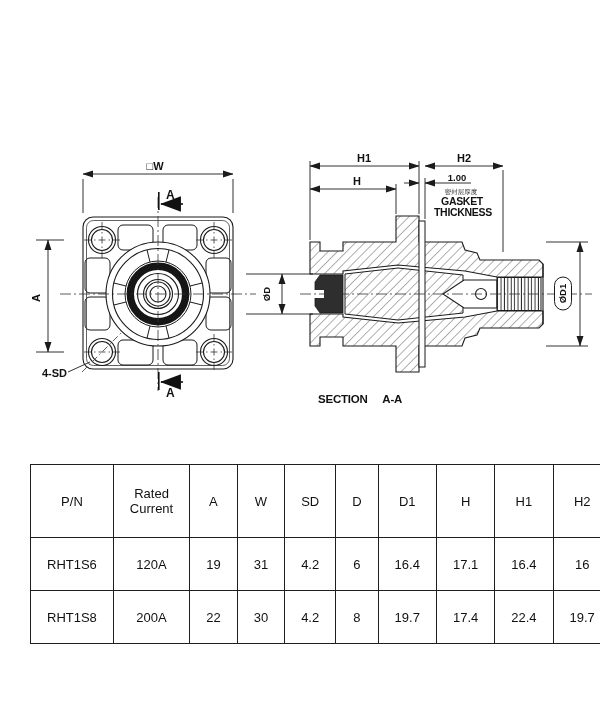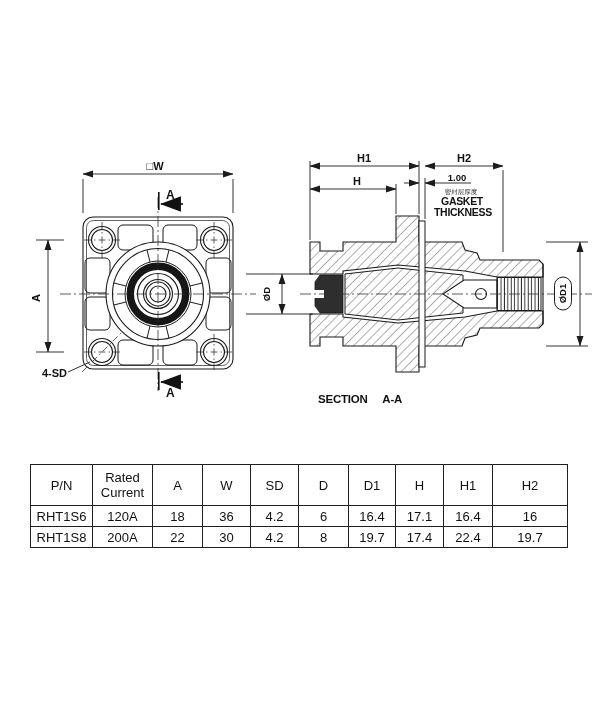--- a/index.html
+++ b/index.html
@@ -8,21 +8,21 @@
   svg text{font-family:"Liberation Sans","DejaVu Sans",sans-serif;fill:#111;}
   .dimlbl{font-size:11px;font-weight:bold;}
   .dimsm{font-size:9.5px;font-weight:bold;}
   .cnlbl{font-size:6.5px;}
   .gasket{font-size:10.5px;font-weight:bold;letter-spacing:-0.3px;}
   .seclbl{font-size:12px;font-weight:bold;}
   .caption{font-size:11.5px;font-weight:bold;letter-spacing:-0.2px;}
   .rot{font-size:9.5px;font-weight:bold;}
   #spec-table{position:absolute;left:30px;top:464px;border-collapse:collapse;table-layout:fixed;}
   #spec-table td,#spec-table th{border:1.4px solid #1f1f1f;text-align:center;vertical-align:middle;
-      font-size:13px;font-weight:normal;color:#111;padding:0;line-height:15px;background:#fff;}
+      font-size:13px;font-weight:normal;color:#111;padding:16px;line-height:15px;background:#fff;}
   #spec-table thead th{height:40px;}
   #spec-table tbody td{height:20px;}
 </style>
 </head>
 <body>
 
 <div id="page">
 
 <svg width="600" height="460" viewBox="0 0 600 460">
   <defs>
@@ -213,22 +213,22 @@
       <th>D1</th>
       <th>H</th>
       <th>H1</th>
       <th>H2</th>
     </tr>
   </thead>
   <tbody>
     <tr>
       <td>RHT1S6</td>
       <td>120A</td>
-      <td>18</td>
-      <td>36</td>
+      <td>19</td>
+      <td>31</td>
       <td>4.2</td>
       <td>6</td>
       <td>16.4</td>
       <td>17.1</td>
       <td>16.4</td>
       <td>16</td>
     </tr>
     <tr>
       <td>RHT1S8</td>
       <td>200A</td>

